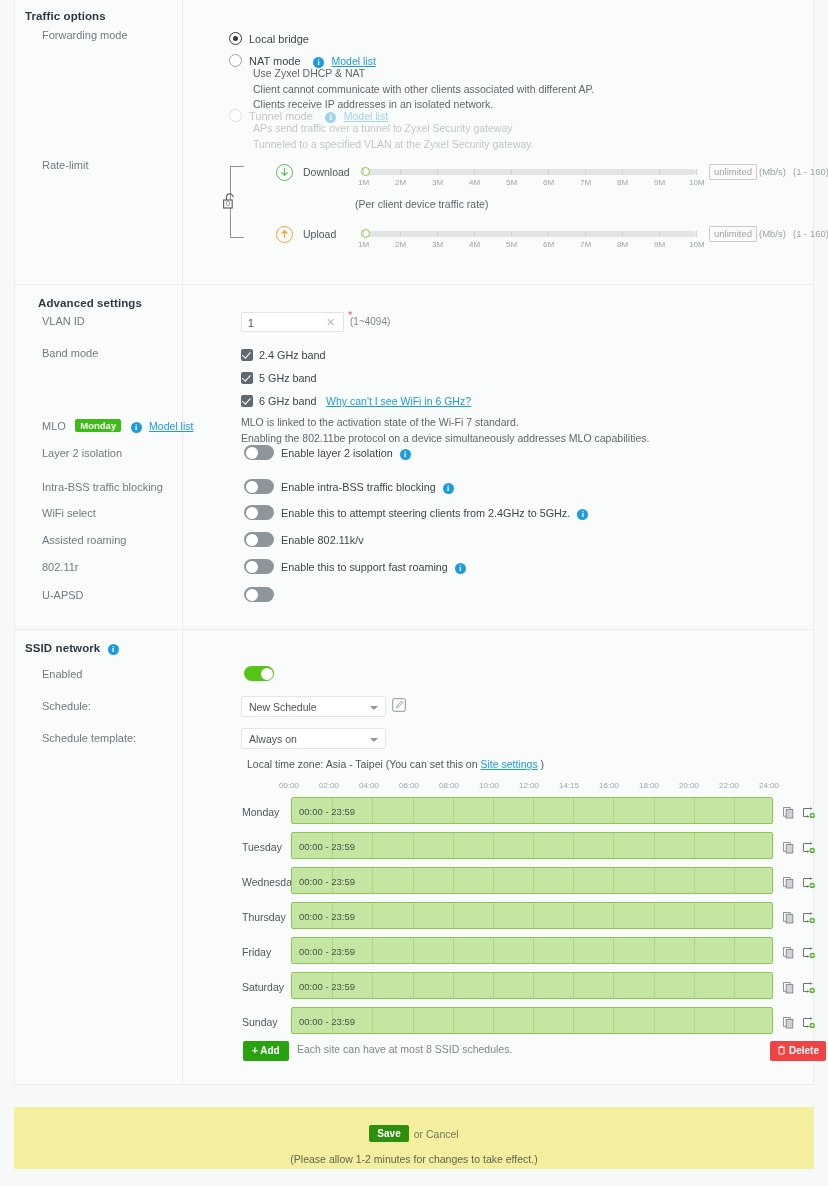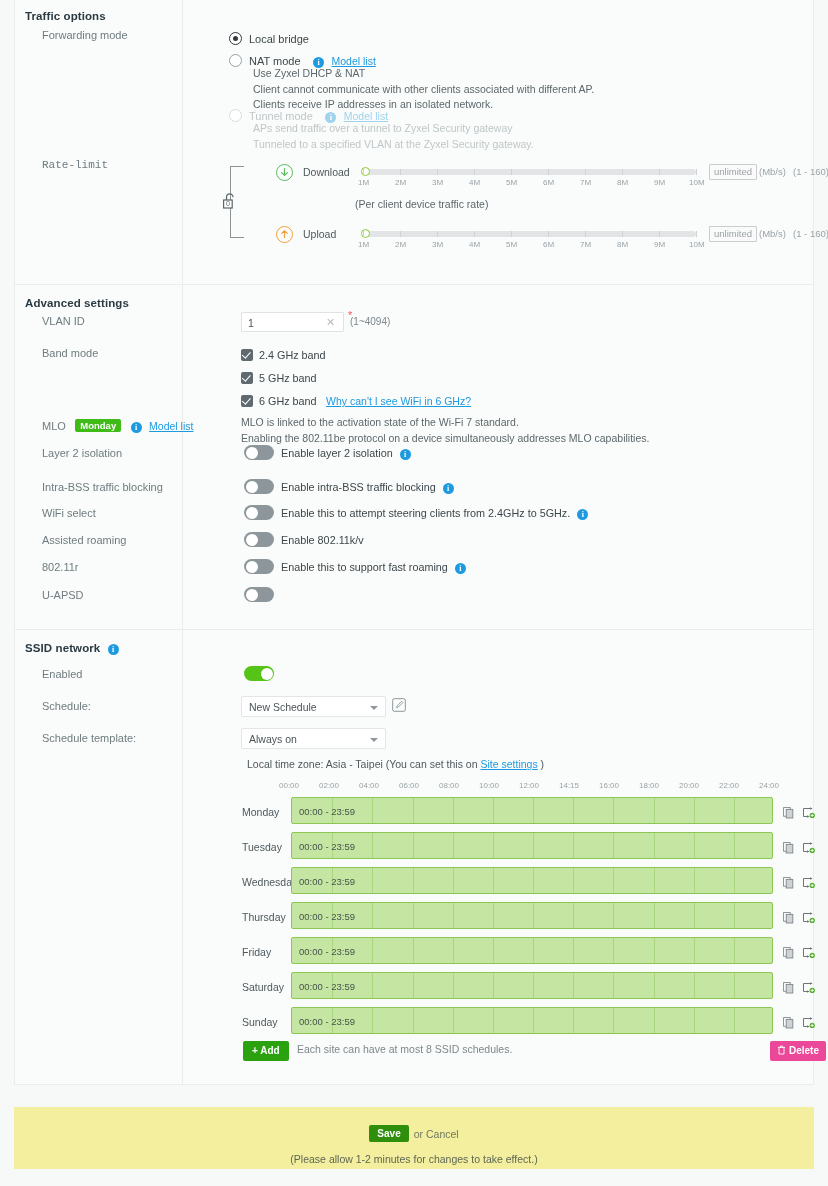--- a/index.html
+++ b/index.html
@@ -189,21 +189,21 @@
   }
   .gridline { position: absolute; top: 0; bottom: 0; width: 1px; background: rgba(140,198,83,.45); }
   .row-icon { position: absolute; cursor: pointer; }
 
   .btn-add {
     position: absolute; background: #2aa10f; color: #fff; font-size: 10px;
     font-weight: bold; border-radius: 2px; padding: 0 9px; height: 20px;
     line-height: 20px; white-space: nowrap;
   }
   .btn-del {
-    position: absolute; background: #ec4899; color: #fff; font-size: 10px;
+    position: absolute; background: #ef4444; color: #fff; font-size: 10px;
     font-weight: bold; border-radius: 2px; padding: 0 7px; height: 20px;
     line-height: 20px; white-space: nowrap;
   }
   .note { position: absolute; font-size: 10.5px; color: #7d878b; }
 
   
   .footer {
     position: absolute; left: 14px; right: 14px;
     background: #f4ee9f; text-align: center;
   }
@@ -248,21 +248,21 @@
       <div class="field" style="left:214px; top:106px;">
         <span class="radio disabled"></span><span class="opt-label dim">Tunnel mode</span>
         <span style="margin-left:8px;" class="info-i dim">i</span>
         <a class="ilink dim" style="margin-left:3px;">Model list</a>
       </div>
       <div class="desc dim" style="position:absolute; left:238px; top:121px;">
         <div>APs send traffic over a tunnel to Zyxel Security gateway</div>
         <div>Tunneled to a specified VLAN at the Zyxel Security gateway.</div>
       </div>
 
-      <div class="row-label" style="top:159px;font-family:Liberation Mono, monospace;">Rate-limit</div>
+      <div class="row-label" style="top:159px;">Rate-limit</div>
 
       <div class="bracket" style="left:215px; top:166px; width:14px; height:72px;"></div>
 
       <div class="lockbox" style="left:206px; top:192px;">
         <svg width="18" height="20" viewBox="0 0 18 20" fill="none">
           <path d="M5.5 8 V5.2 A3.3 3.3 0 0 1 12.1 5.2" stroke="#5c6569" stroke-width="1.2" fill="none"></path>
           <rect x="2.6" y="8" width="8.6" height="8" stroke="#5c6569" stroke-width="1.2" fill="#fff"></rect>
           <text x="6.9" y="14" font-size="7" fill="#5c6569" text-anchor="middle" font-family="Liberation Sans, sans-serif">0</text>
         </svg>
       </div>
@@ -332,21 +332,21 @@
         <span class="tick" style="left:254px;">8M</span>
         <span class="tick" style="left:291px;">9M</span>
         <span class="tick" style="left:326px;">10M</span>
       </div>
       <div class="unlim-box" style="left:694px; top:226px;">unlimited</div>
       <div class="unit" style="left:744px; top:228px;">(Mb/s)</div>
       <div class="unit" style="left:778px; top:228px;">(1 - 160)</div>
     </div>
 
     <div class="section" style="height:345px;">
-      <div class="sec-title" style="top:12px;">Advanced settings</div>
+      <div class="sec-title" style="top:12px;margin-left:13px;">Advanced settings</div>
 
       <div class="row-label" style="top:30px;">VLAN ID</div>
       <div class="text-input" style="left:226px; top:27px; width:103px;">1</div>
       <div class="clear-x" style="left:311px; top:32px;">✕</div>
       <div class="req-star" style="left:333px; top:24px;">*</div>
       <div class="hint" style="left:335px; top:31px;">(1~4094)</div>
 
       <div class="row-label" style="top:62px;">Band mode</div>
       <div class="field" style="left:226px; top:60px;">
         <span class="cbox"></span><span class="cb-label">2.4 GHz band</span>

